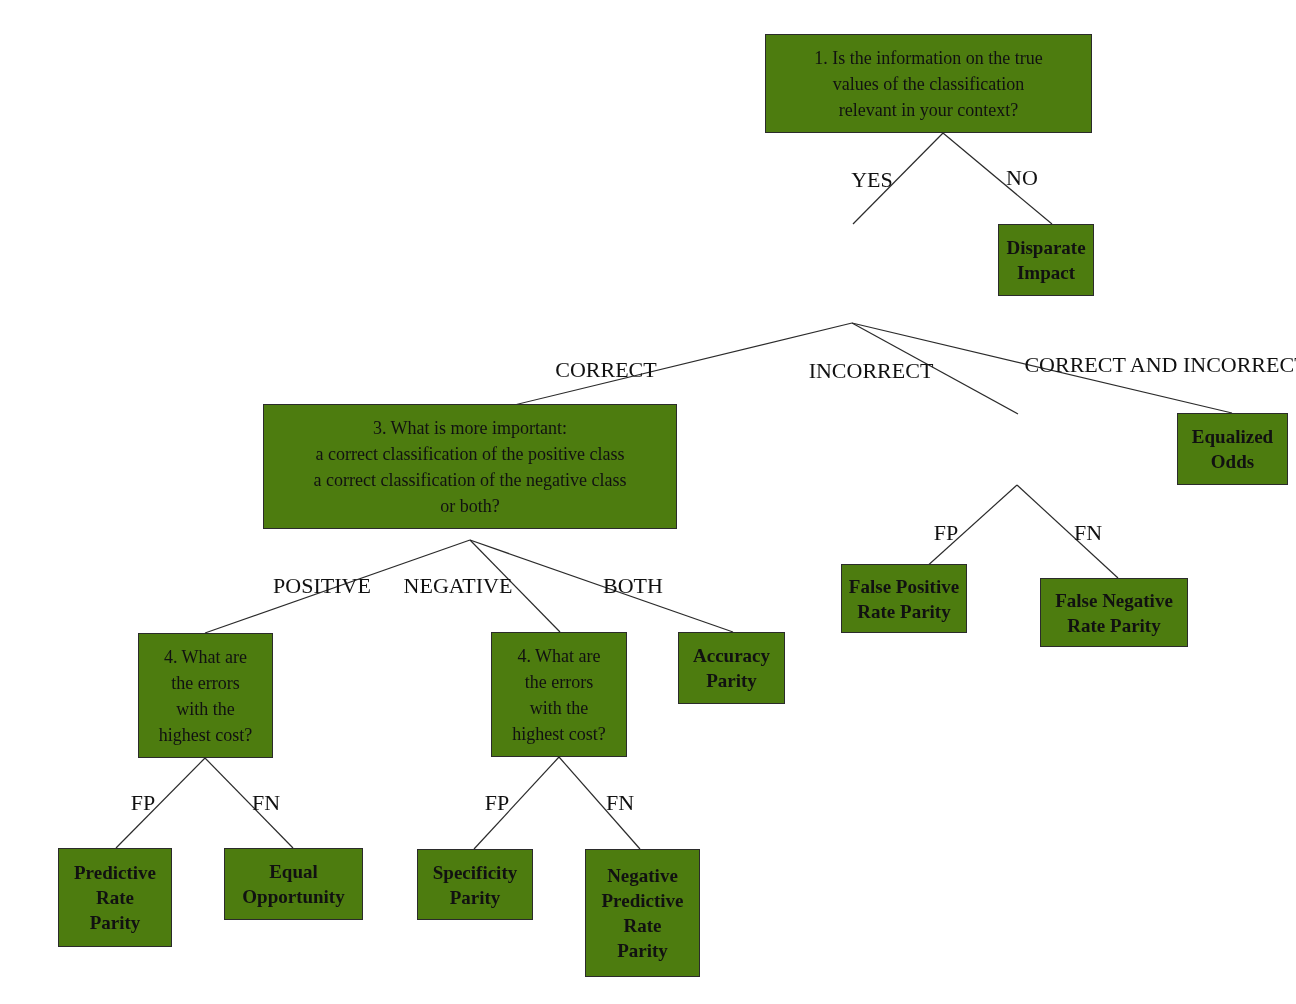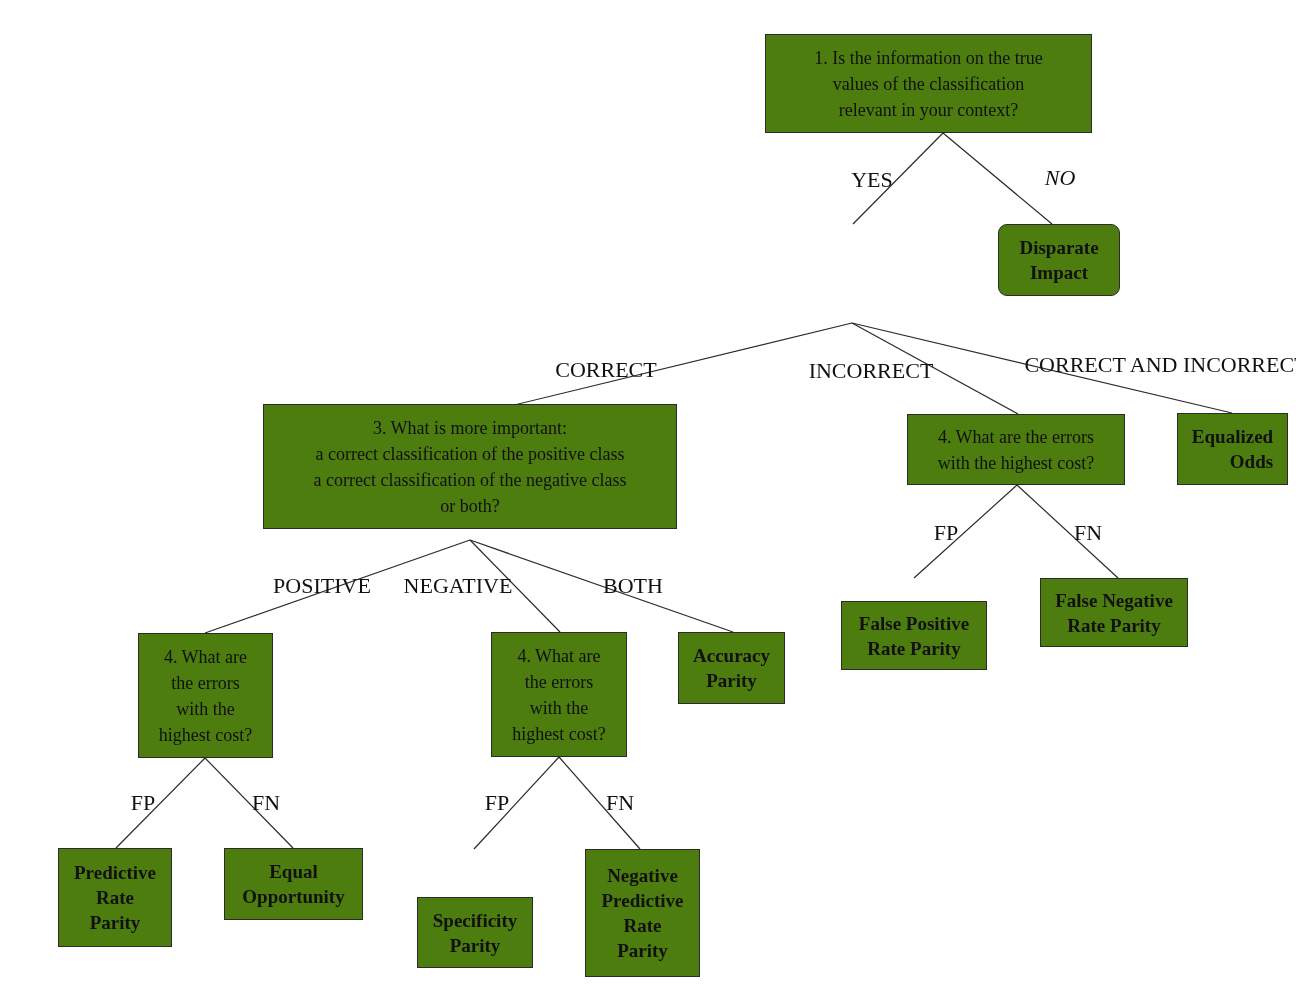--- a/index.html
+++ b/index.html
@@ -76,55 +76,53 @@
     <line x1="559" y1="757" x2="640" y2="849"></line>
   </svg>
 
   <div class="node" style="left:765px;  top:34px;  width:327px; height:99px;">1. Is the information on the true
 values of the classification
 relevant in your context?</div>
   <div class="node" style="left:263px;  top:404px; width:414px; height:125px;">3. What is more important:
 a correct classification of the positive class
 a correct classification of the negative class
 or both?</div>
-  <div class="node" style="left:907px;  top:414px; width:218px; height:71px;">4. What are the errors
-with the highest cost?</div>
   <div class="node" style="left:138px;  top:633px; width:135px; height:125px;">4. What are
 the errors
 with the
 highest cost?</div>
   <div class="node" style="left:491px;  top:632px; width:136px; height:125px;">4. What are
 the errors
 with the
 highest cost?</div>
 
-  <div class="node leaf" style="left:998px;  top:224px; width:122px; height:72px;border-radius:9px;">Disparate
+  <div class="node leaf" style="left:998px;  top:224px; width:96px; height:72px;">Disparate
 Impact</div>
-  <div class="node leaf" style="left:1177px; top:413px; width:111px; height:72px;text-align:right;">Equalized
+  <div class="node leaf" style="left:1177px; top:413px; width:111px; height:72px;">Equalized
 Odds</div>
   <div class="node leaf" style="left:678px;  top:632px; width:107px; height:72px;">Accuracy
 Parity</div>
-  <div class="node leaf" style="left:841px;  top:601px; width:146px; height:69px;">False Positive
+  <div class="node leaf" style="left:841px;  top:564px; width:126px; height:69px;">False Positive
 Rate Parity</div>
   <div class="node leaf" style="left:1040px; top:578px; width:148px; height:69px;">False Negative
 Rate Parity</div>
   <div class="node leaf" style="left:58px;   top:848px; width:114px; height:99px;">Predictive
 Rate
 Parity</div>
   <div class="node leaf" style="left:224px;  top:848px; width:139px; height:72px;">Equal
 Opportunity</div>
-  <div class="node leaf" style="left:417px;  top:897px; width:116px; height:71px;">Specificity
+  <div class="node leaf" style="left:417px;  top:849px; width:116px; height:71px;">Specificity
 Parity</div>
   <div class="node leaf" style="left:585px;  top:849px; width:115px; height:128px;">Negative
 Predictive
 Rate
 Parity</div>
 
   <div class="elabel" style="left:872px;  top:180px;">YES</div>
-  <div class="elabel" style="left:1060px; top:178px;font-style:italic;">NO</div>
+  <div class="elabel" style="left:1022px; top:178px;">NO</div>
   <div class="elabel" style="left:606px;  top:370px;">CORRECT</div>
   <div class="elabel" style="left:871px;  top:371px;">INCORRECT</div>
   <div class="elabel" style="left:1166px; top:365px;text-align:right;">CORRECT AND INCORRECT</div>
   <div class="elabel" style="left:289px;  top:586px;margin-left:33px;">POSITIVE</div>
   <div class="elabel" style="left:458px;  top:586px;">NEGATIVE</div>
   <div class="elabel" style="left:633px;  top:586px;">BOTH</div>
   <div class="elabel" style="left:946px;  top:533px;">FP</div>
   <div class="elabel" style="left:1088px; top:533px;">FN</div>
   <div class="elabel" style="left:143px;  top:803px;">FP</div>
   <div class="elabel" style="left:266px;  top:803px;">FN</div>

